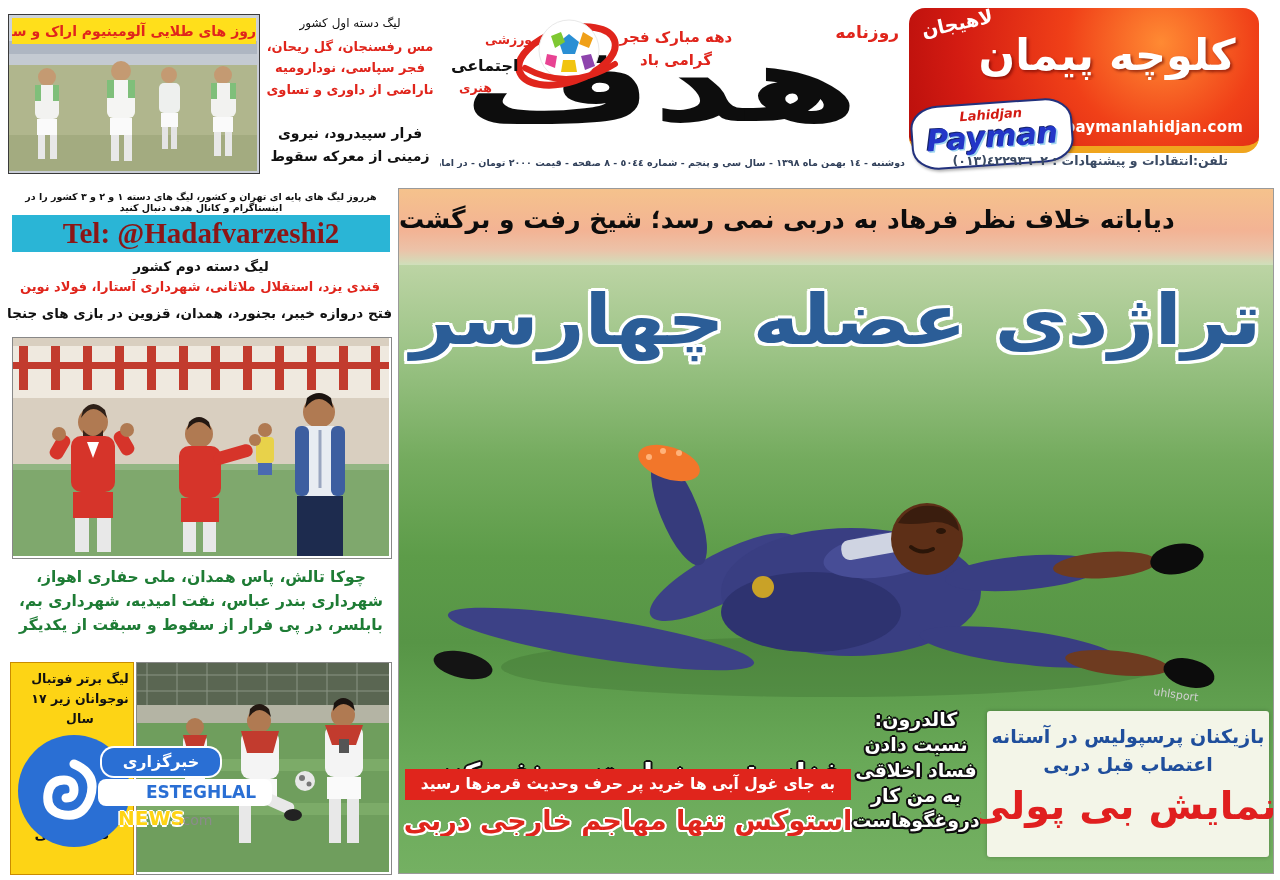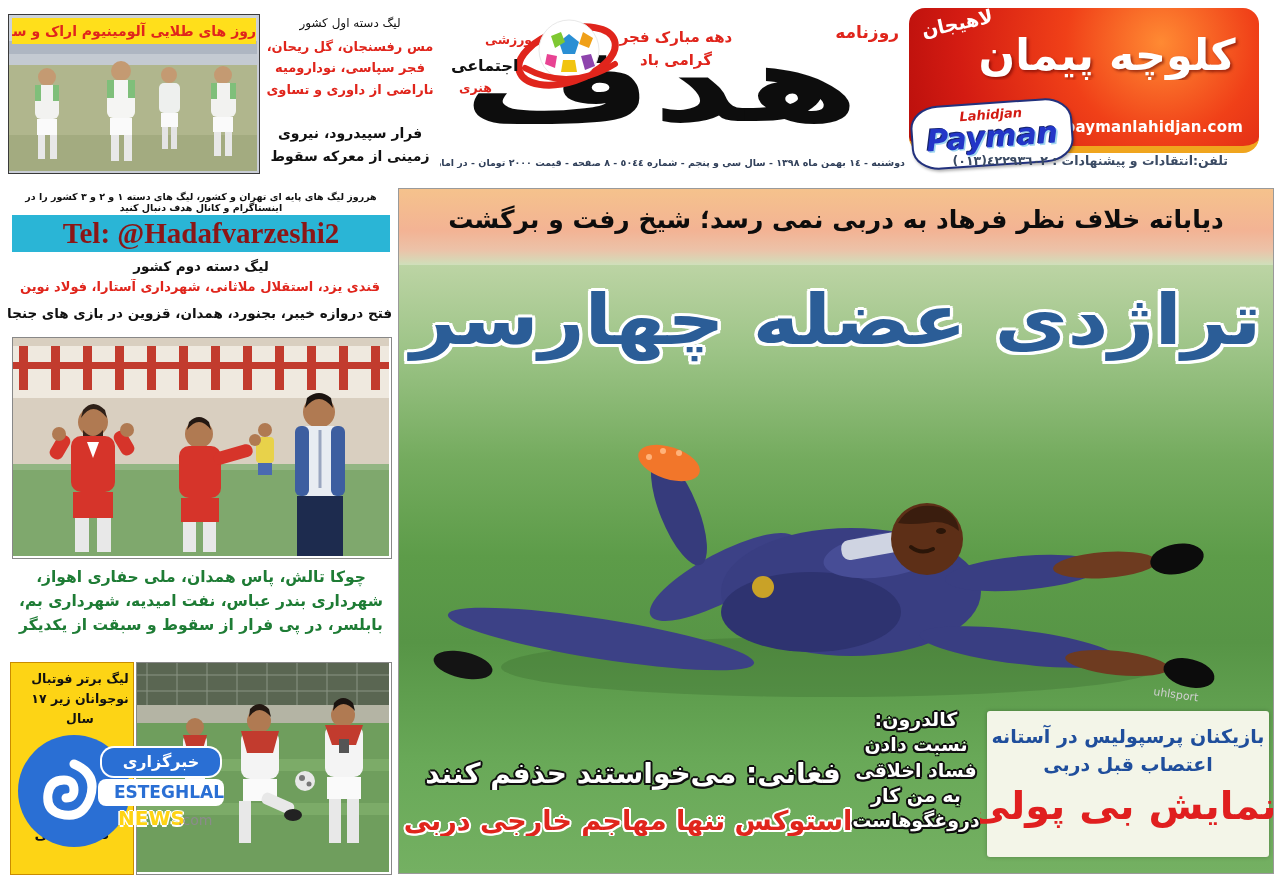--- a/index.html
+++ b/index.html
@@ -69,29 +69,29 @@
   .yb1{font-size:12.5px;font-weight:bold;color:#111;line-height:1.6;margin-top:6px;padding-left:16px;}
   .ybRed{font-size:13px;font-weight:bold;color:#d21a12;margin-top:26px;}
   .ybB{font-size:14px;font-weight:bold;color:#111;margin-top:34px;}
   .ybB2{font-size:14px;font-weight:bold;color:#111;margin-top:6px;}
   .photo3{left:136px;top:662px;width:254px;height:211px;border:1px solid #888;overflow:hidden;}
   .wmCircle{left:16px;top:730px;width:116px;height:122px;}
   .wmAgency{left:102px;top:748px;width:118px;height:28px;background:#2a6fd4;border-radius:12px;
             color:#fff;font-size:16px;font-weight:bold;line-height:28px;text-align:center;
             box-shadow:0 0 0 2px #fff;}
   .wmName{left:98px;top:779px;width:126px;height:27px;background:#fff;border-radius:8px;
-          color:#2a6fd4;font-size:17px;font-weight:bold;line-height:27px;text-align:right;}
+          color:#2a6fd4;font-size:17px;font-weight:bold;line-height:27px;text-align:left;padding-left:48px;}
   .wmNews{left:118px;top:806px;font-size:20px;font-weight:bold;color:#ffd415;
           text-shadow:1.5px 0 0 #fff,-1.5px 0 0 #fff,0 1.5px 0 #fff,0 -1.5px 0 #fff;}
   .wmCom{left:178px;top:812px;font-size:14px;font-weight:normal;color:#8b8b8b;}
   
   .mainBlock{left:398px;top:188px;width:874px;height:684px;border:1px solid #9a9a9a;overflow:hidden;}
   .peach{position:absolute;left:0;right:0;top:0;height:76px;
          background:linear-gradient(180deg,#f5c28c 0%,#f3b394 55%,#ecc2a8 80%,#cfe0bb 100%);}
-  .peachTxt{margin-top:16px;color:#0d0d0d;font-size:25px;font-weight:bold;text-align:center;}
+  .peachTxt{margin-top:16px;color:#0d0d0d;font-size:25px;font-weight:bold;text-align:left;}
   .grass{position:absolute;left:0;right:0;top:76px;bottom:0;
          background:linear-gradient(180deg,#bcd4a4 0%,#9dc487 14%,#74ab5e 32%,#5d9c49 48%,
                     #579546 62%,#69a958 82%,#74b062 100%);}
   .bigHead{position:absolute;left:0;right:0;top:96px;text-align:center;font-size:70px;
            font-weight:bold;color:#2b5d97;transform:scaleX(1.14);line-height:1.0;
            text-shadow:3px 0 0 #fff,-3px 0 0 #fff,0 3px 0 #fff,0 -3px 0 #fff,
                        2.5px 2.5px 0 #fff,-2.5px 2.5px 0 #fff,2.5px -2.5px 0 #fff,-2.5px -2.5px 0 #fff;}
   .faghani{position:absolute;left:0;top:520px;width:468px;text-align:center;font-size:28px;
            font-weight:bold;margin-top:48px;}
   .redbar{position:absolute;left:6px;top:580px;width:446px;height:31px;background:#e0251c;
@@ -384,20 +384,21 @@
       <ellipse cx="778" cy="246" rx="26" ry="14" fill="#0c0c0c" transform="rotate(14 778 246)"></ellipse>
       <text x="742" y="268" font-size="11" fill="#cfcfcf" font-family="DejaVu Sans, sans-serif" transform="rotate(8 742 268)">uhlsport</text>
 
       <circle cx="516" cy="112" r="36" fill="#5d2f17"></circle>
       <path d="M487 96 Q500 74 528 80 Q546 86 548 104 Q534 92 516 96 Q498 98 487 96 Z" fill="#3a1d0e"></path>
       <path d="M500 120 q10 8 22 2" stroke="#2a1508" stroke-width="4" fill="none" stroke-linecap="round"></path>
       <ellipse cx="530" cy="104" rx="5" ry="3" fill="#2a1508"></ellipse>
     </svg>
 
     <div class="faghani ow rtl fit">فغانی: می‌خواستند حذفم کنند</div>
+    <div class="redbar rtl fit">به جای غول آبی ها خرید پر حرف وحدیث قرمزها رسید</div>
     <div class="stokes orr rtl fit">استوکس تنها مهاجم خارجی دربی</div>
 
     <div class="calderon ow rtl">
       <div>کالدرون:</div>
       <div>نسبت دادن</div>
       <div>فساد اخلاقی</div>
       <div>به من کار</div>
       <div>دروغگوهاست</div>
     </div>
 

